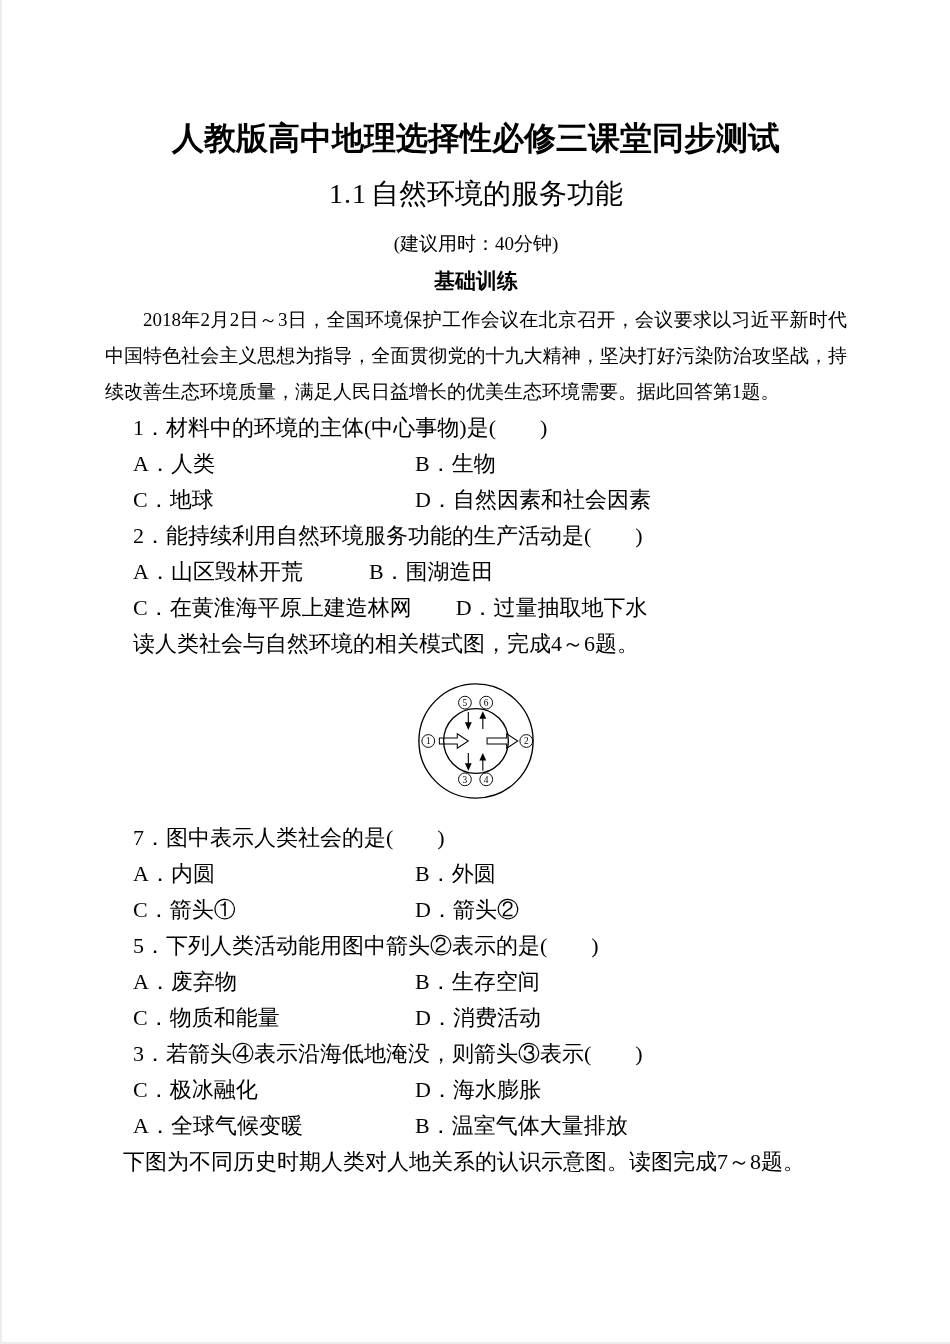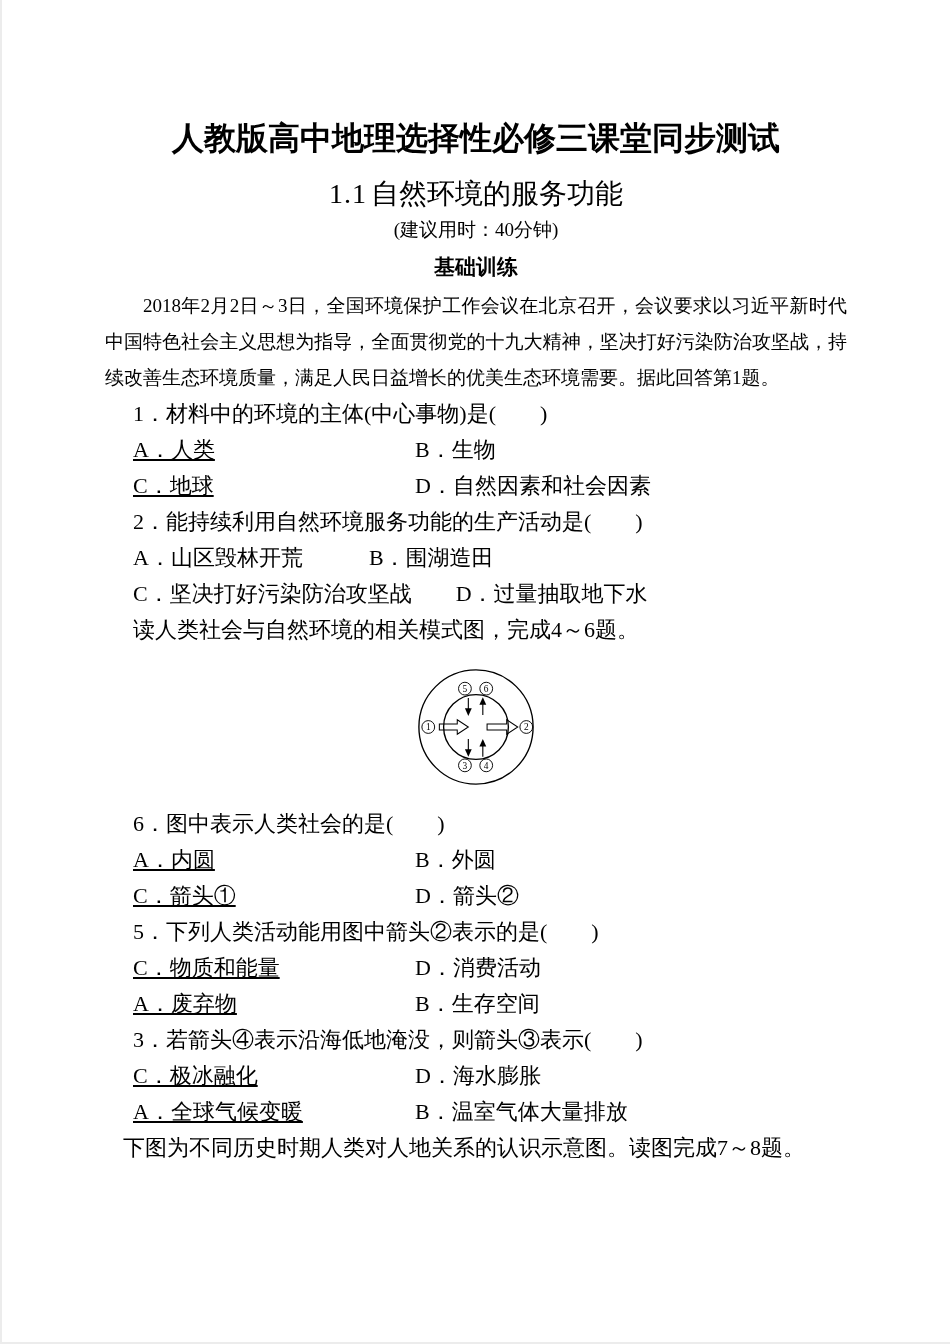--- a/index.html
+++ b/index.html
@@ -42,20 +42,21 @@
     letter-spacing: 1px;
     margin-right: 4px;
   }
   .doc-subtitle .txt {
     font-family: "Liberation Sans", "DejaVu Sans", sans-serif;
   }
   .duration {
     font-size: 19px;
     line-height: 28px;
     text-align: center;
+    margin-top: 14px;
   }
   .section-head {
     font-family: Liberation Serif, serif;
     font-weight: bold;
     font-size: 21px;
     line-height: 30px;
     text-align: center;
     margin-top: 8px;
   }
   .intro {
@@ -71,21 +72,20 @@
     height: 36px;
     padding-left: 28px;
     white-space: pre;
   }
   .optrow {
     display: flex;
   }
   .optrow .colA {
     width: 282px;
     flex: none;
-    text-decoration: underline;
   }
   .optrow .colB {
     flex: 1;
   }
   .note2 {
     padding-left: 18px;
   }
   .figure {
     text-align: center;
     height: 152px;
@@ -122,21 +122,21 @@
     </div>
     <div class="line optrow">
       <span class="colA">C．地球</span>
       <span class="colB">D．自然因素和社会因素</span>
     </div>
   </div>
 
   <div>
     <div class="line">2．能持续利用自然环境服务功能的生产活动是(　　)</div>
     <div class="line">A．山区毁林开荒　　　B．围湖造田</div>
-    <div class="line">C．坚决打好污染防治攻坚战　　D．过量抽取地下水</div>
+    <div class="line">C．在黄淮海平原上建造林网　　D．过量抽取地下水</div>
   </div>
 
 
   <div class="line">读人类社会与自然环境的相关模式图，完成4～6题。</div>
 
   <div class="figure">
     <svg width="280" height="150" viewBox="0 0 280 176">
 
       <circle cx="140" cy="88" r="67" fill="none" stroke="#000" stroke-width="1.6"></circle>
 
@@ -188,41 +188,41 @@
 
       <polygon points="153,84.5 176,84.5 176,79.5 189,88 176,96.5 176,91.5 153,91.5" fill="none" stroke="#000" stroke-width="1.2"></polygon>
       <g>
         <circle cx="199" cy="88" r="7.5" fill="none" stroke="#000" stroke-width="1.1"></circle>
         <text class="dia-num" x="199" y="92" text-anchor="middle">2</text>
       </g>
     </svg>
   </div>
 
   <div>
-    <div class="line">6．图中表示人类社会的是(　　)</div>
+    <div class="line">7．图中表示人类社会的是(　　)</div>
     <div class="line optrow">
       <span class="colA">A．内圆</span>
       <span class="colB">B．外圆</span>
     </div>
     <div class="line optrow">
       <span class="colA">C．箭头①</span>
       <span class="colB">D．箭头②</span>
     </div>
   </div>
 
   <div>
     <div class="line">5．下列人类活动能用图中箭头②表示的是(　　)</div>
     <div class="line optrow">
+      <span class="colA">A．废弃物</span>
+      <span class="colB">B．生存空间</span>
+    </div>
+    <div class="line optrow">
       <span class="colA">C．物质和能量</span>
       <span class="colB">D．消费活动</span>
     </div>
-    <div class="line optrow">
-      <span class="colA">A．废弃物</span>
-      <span class="colB">B．生存空间</span>
-    </div>
   </div>
 
   <div>
     <div class="line">3．若箭头④表示沿海低地淹没，则箭头③表示(　　)</div>
     <div class="line optrow">
       <span class="colA">C．极冰融化</span>
       <span class="colB">D．海水膨胀</span>
     </div>
     <div class="line optrow">
       <span class="colA">A．全球气候变暖</span>

